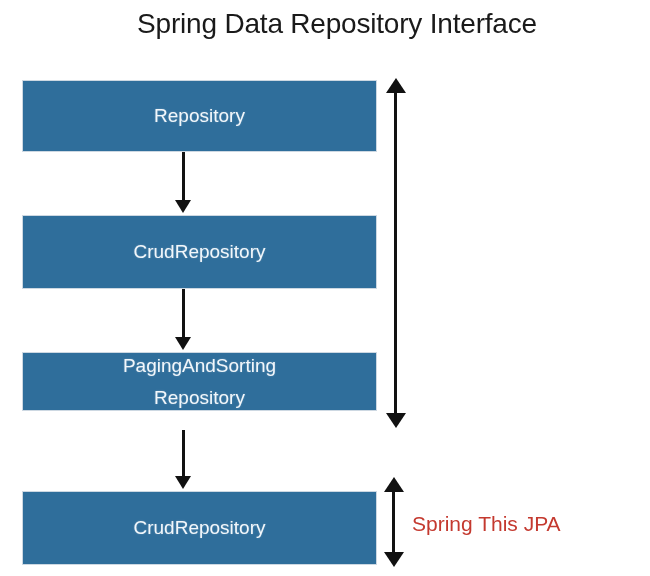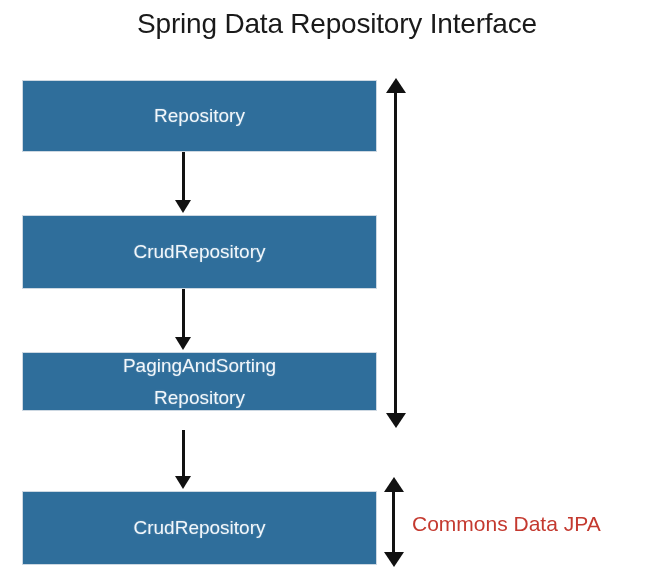--- a/index.html
+++ b/index.html
@@ -195,15 +195,15 @@
     <div class="head-down"></div>
   </div>
 
 
   <div class="span-arrow" id="span-arrow-jpa">
     <div class="head-up"></div>
     <div class="shaft"></div>
     <div class="head-down"></div>
   </div>
 
-  <div class="annotation" id="annotation-jpa">Commons Data JPA</div>
+  <div class="annotation" id="annotation-jpa">Spring This JPA</div>
 
 </div>
 
 </body></html>

